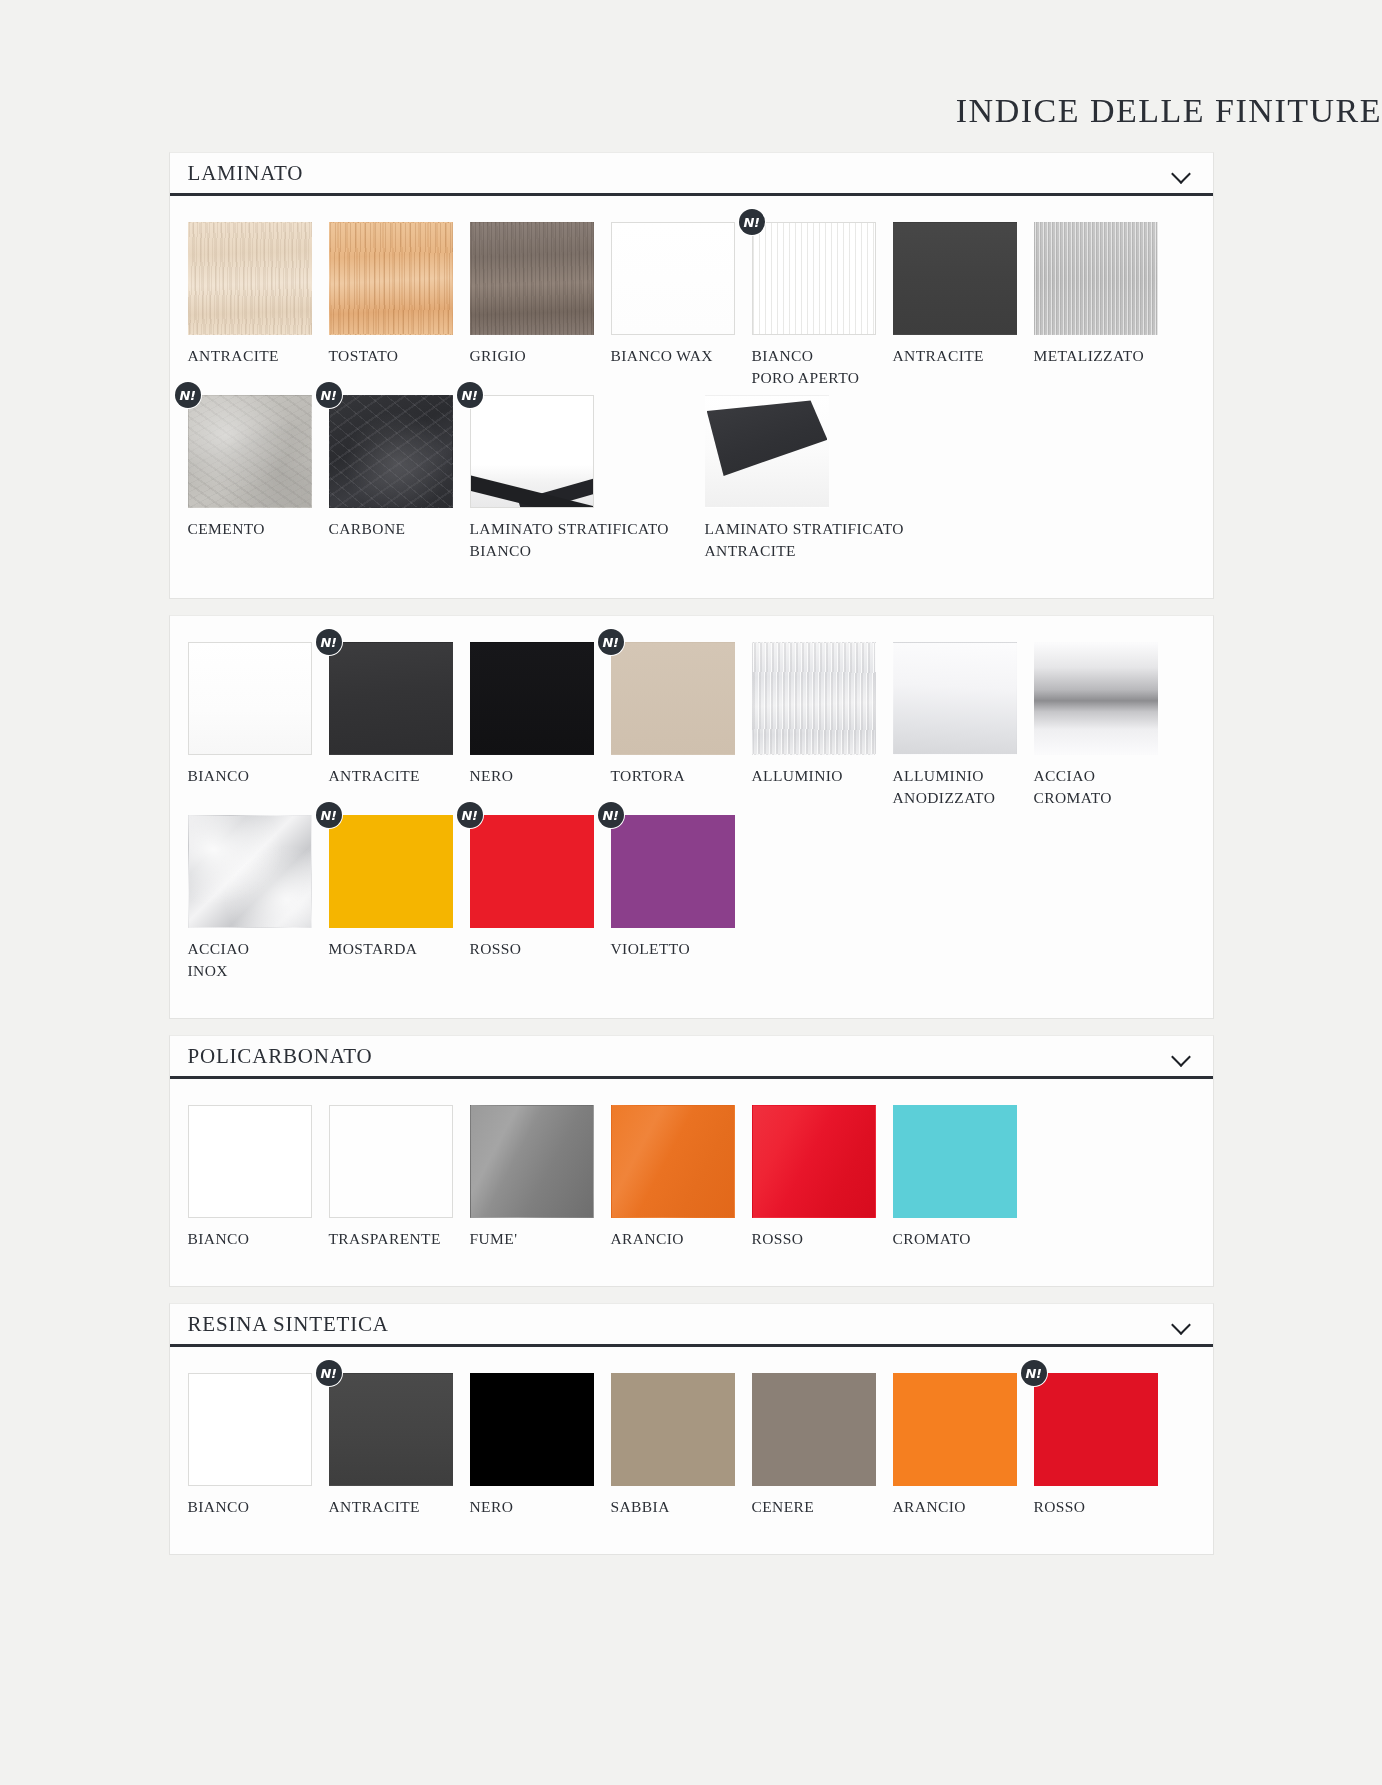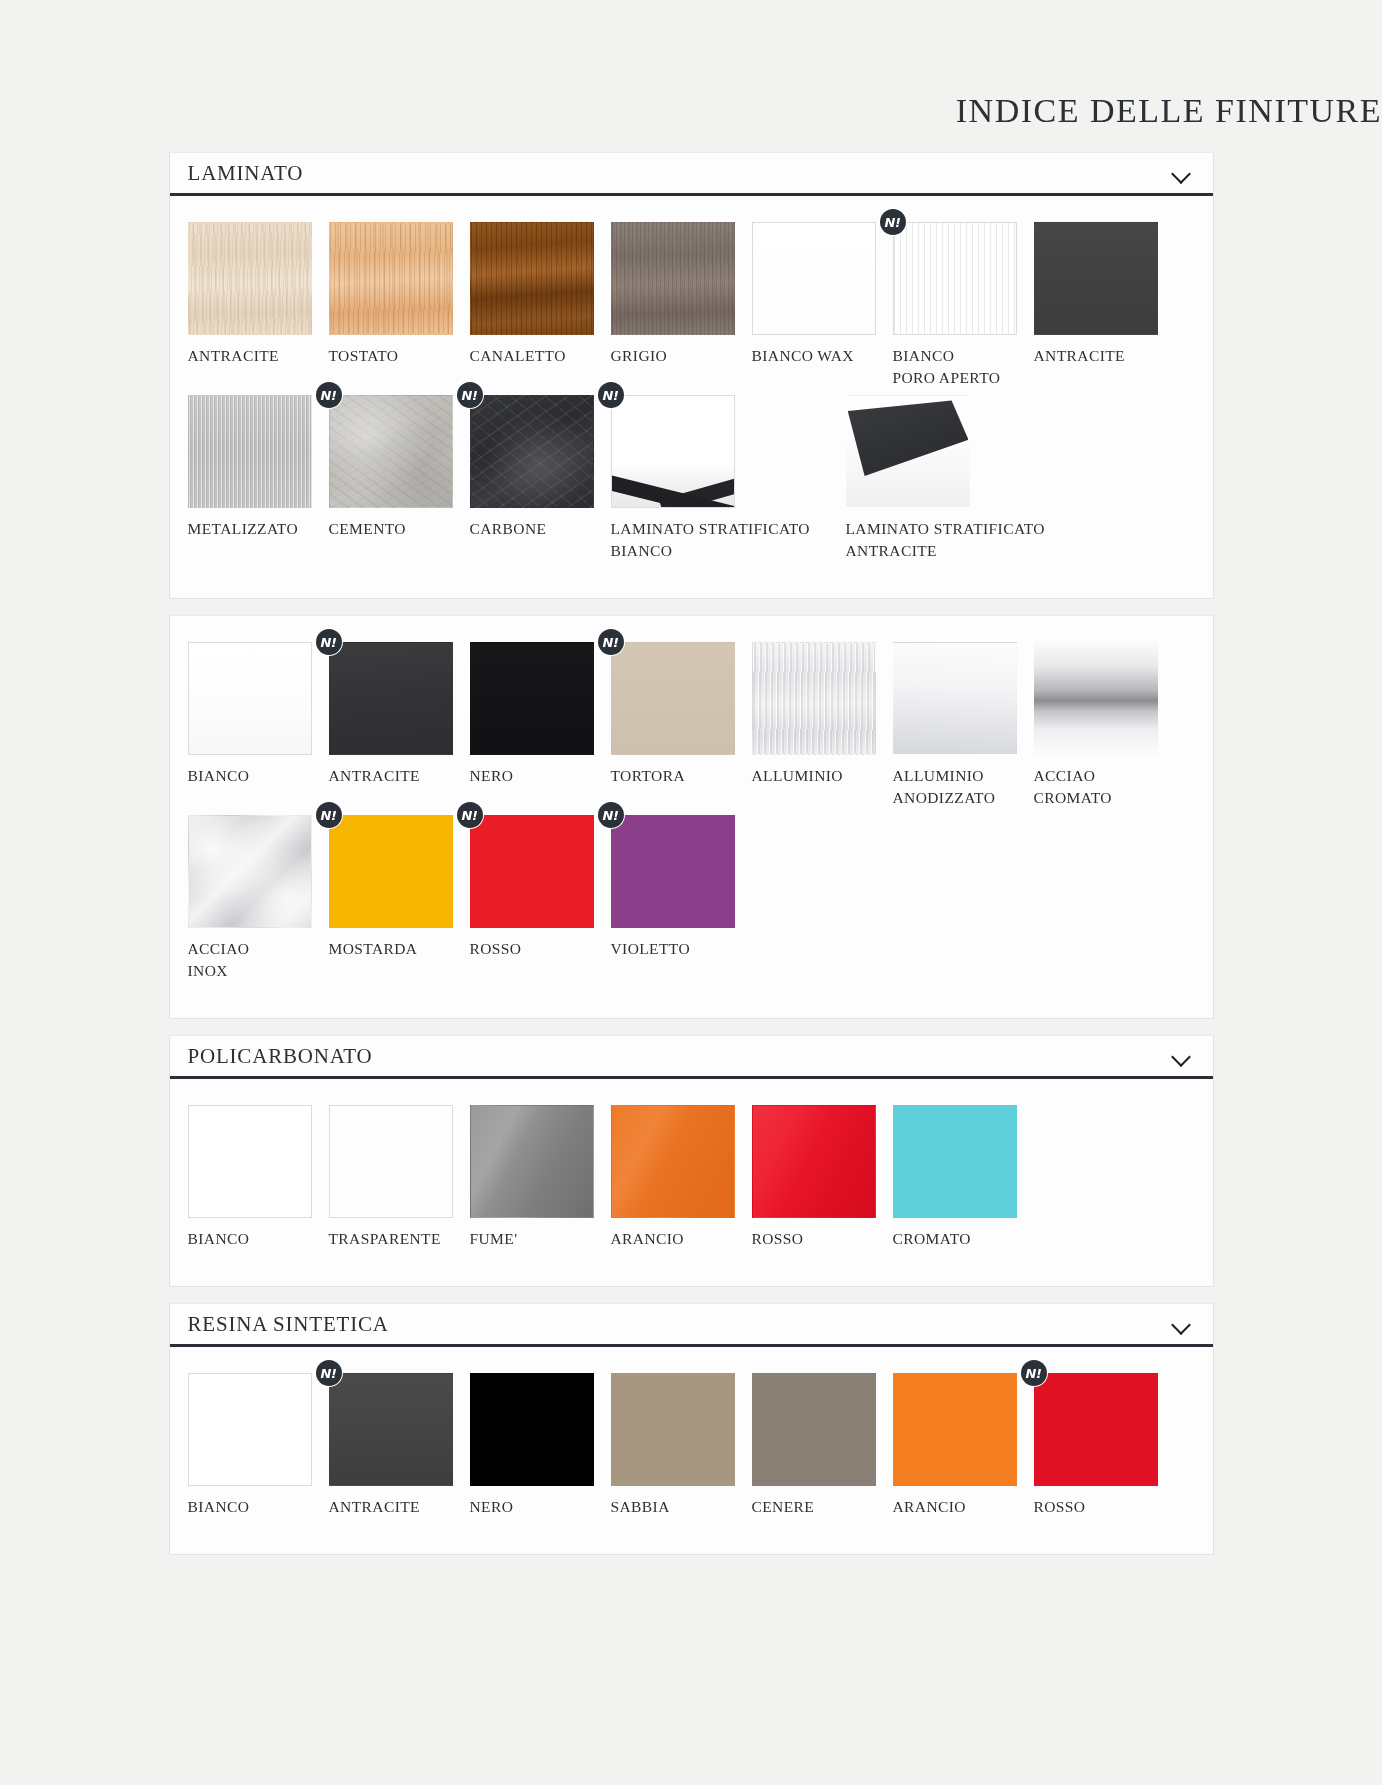--- a/index.html
+++ b/index.html
@@ -301,26 +301,20 @@
               <div class="label">ANTRACITE</div>
             </div>
             <div class="cell">
               <div class="swatch-wrap">
                 <div class="swatch tx-tostato"></div>
               </div>
               <div class="label">TOSTATO</div>
             </div>
             <div class="cell">
               <div class="swatch-wrap">
-                <div class="swatch tx-canaletto"></div>
-              </div>
-              <div class="label">CANALETTO</div>
-            </div>
-            <div class="cell">
-              <div class="swatch-wrap">
                 <div class="swatch tx-grigio"></div>
               </div>
               <div class="label">GRIGIO</div>
             </div>
             <div class="cell">
               <div class="swatch-wrap">
                 <div class="swatch tx-bianco-wax bordered"></div>
               </div>
               <div class="label">BIANCO WAX</div>
             </div>

